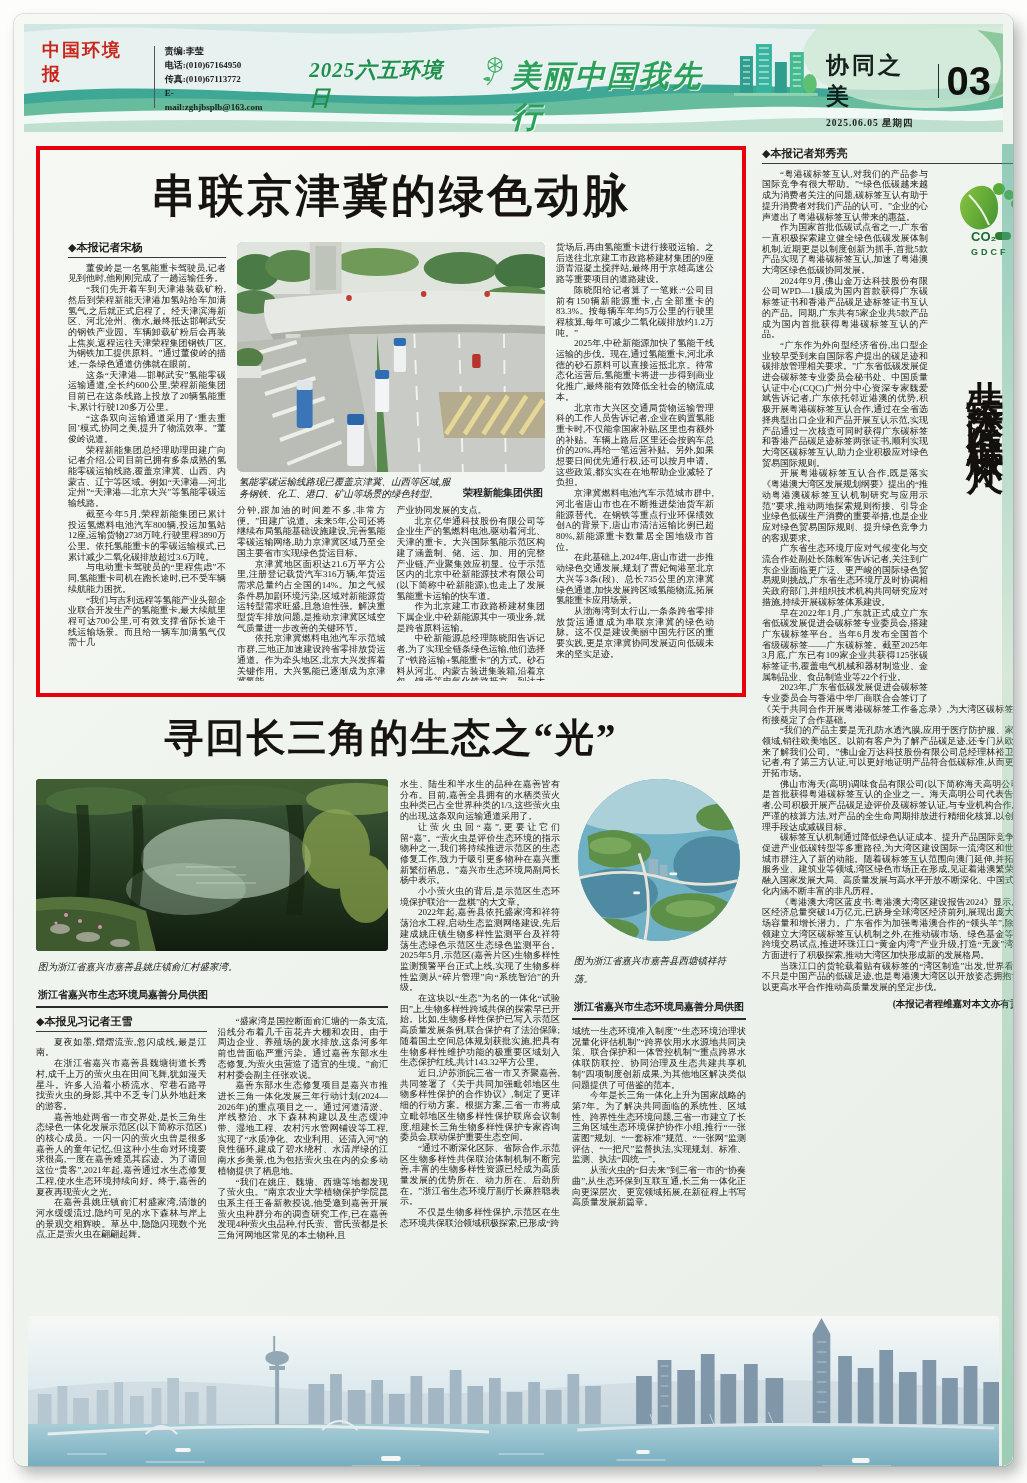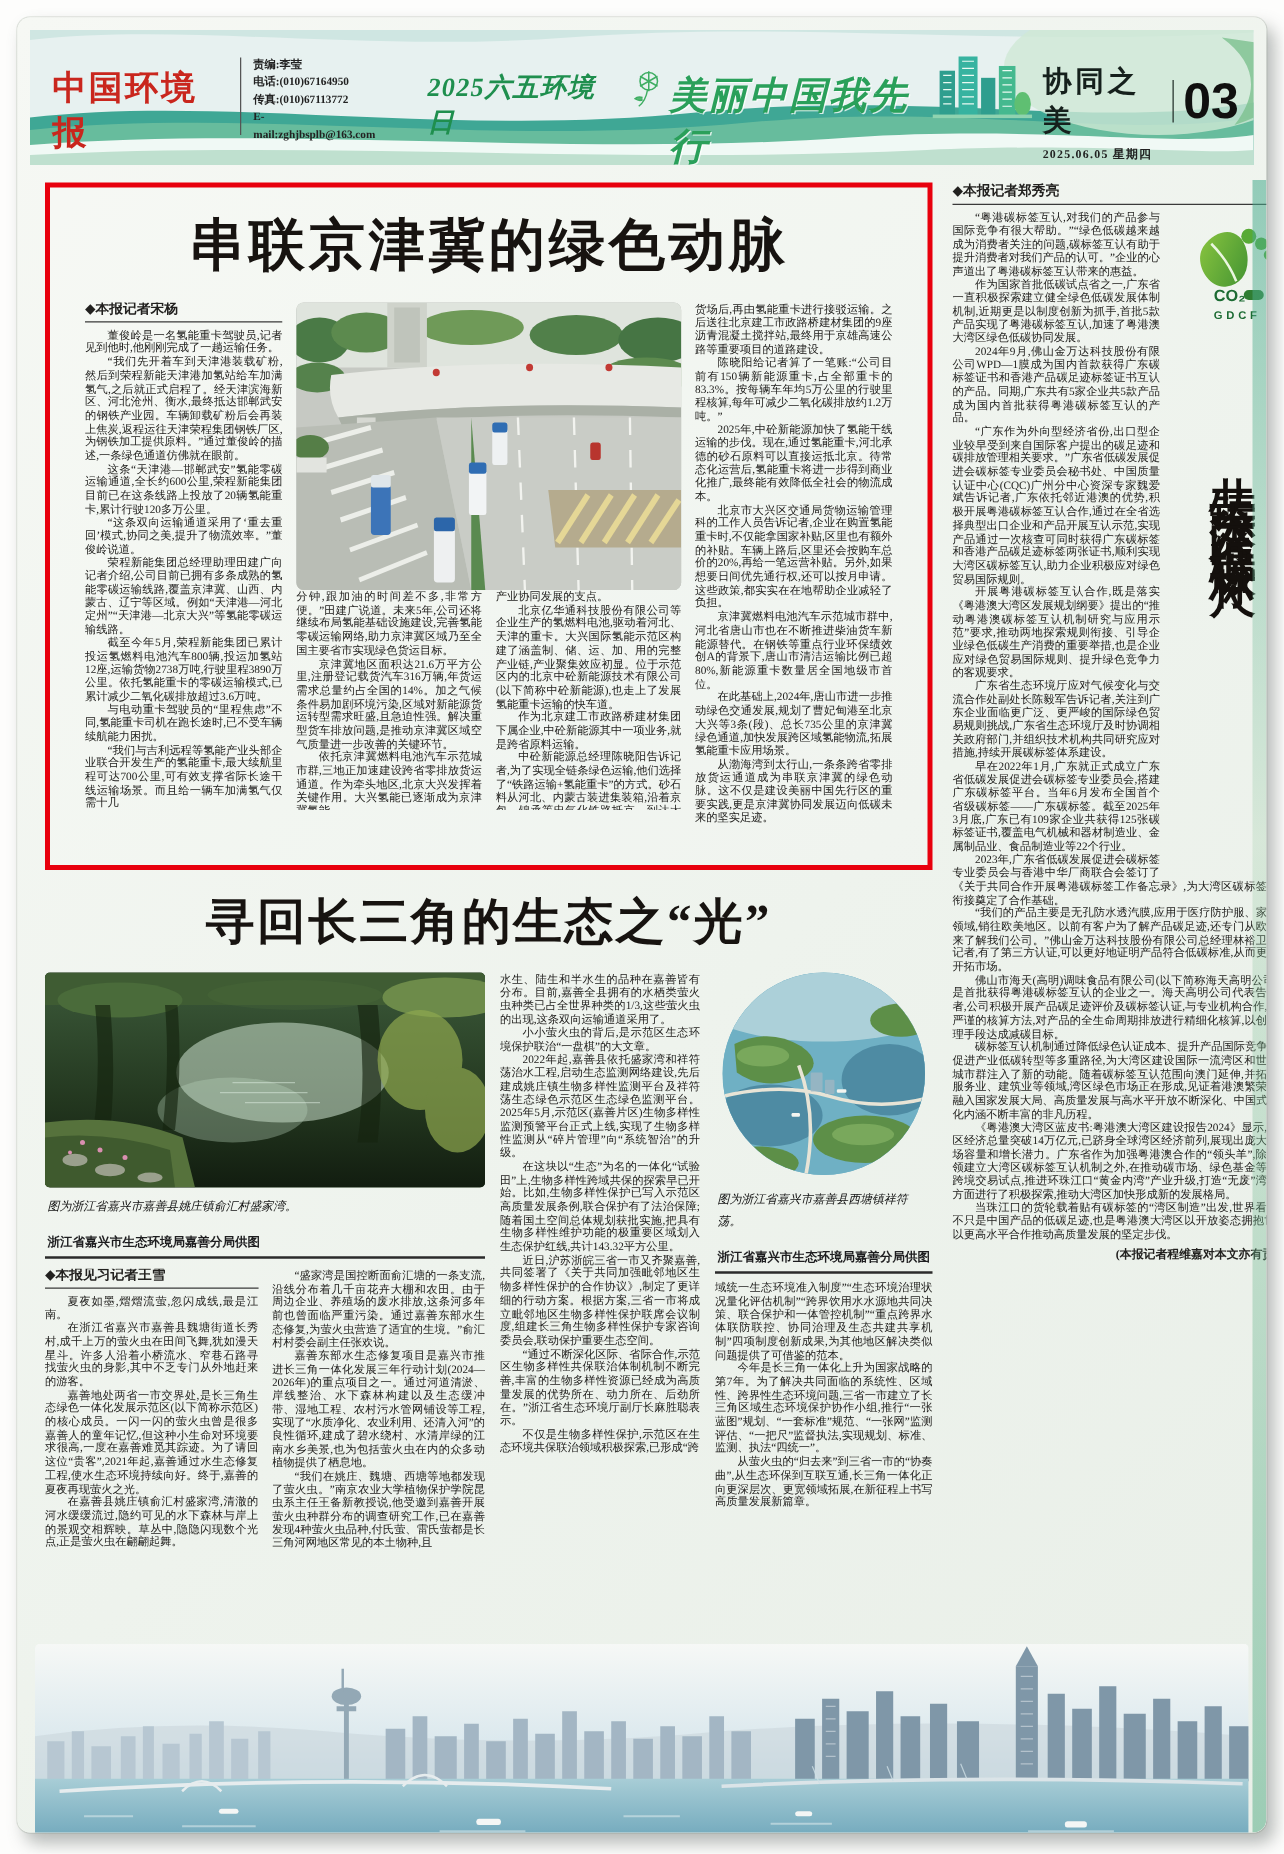--- a/index.html
+++ b/index.html
@@ -15,21 +15,21 @@
   .sheet::after { 
     content:""; position:absolute; top:130px; right:0; bottom:0; width:11px;
     background:linear-gradient(180deg,rgba(70,170,140,.55),rgba(150,200,160,.25) 40%,rgba(80,170,130,.5));
     border-radius:0 0 10px 0; pointer-events:none;
   }
 
   
   .masthead { position:relative; height:108px; margin:10px 10px 0; overflow:hidden; }
   .mh-waves { position:absolute; inset:0; width:100%; height:100%; }
   .mh-inner { position:relative; height:100%; display:flex; align-items:flex-start; padding:14px 8px 0 18px; }
-  .paper-name { color:#c9261d; font-size:27px; font-weight:800; letter-spacing:2px; margin-top:14px; }
+  .paper-name { color:#c9261d; font-size:18px; font-weight:800; letter-spacing:2px; margin-top:0; }
   .mh-divider { width:1px; height:62px; background:#555; margin:8px 10px 0 12px; }
   .mh-contact { font-size:9px; line-height:14px; color:#222; margin-top:6px; font-weight:700; }
   .mh-center { display:flex; margin:18px 0 0 38px; }
   .mh-event { color:#1f8f4e; font-size:21px; font-weight:800; font-style:italic; letter-spacing:1px; }
   .dandelion { margin:0 4px 0 16px; }
   .mh-slogan { color:#2aa05a; font-size:30px; font-weight:800; letter-spacing:2px; font-style:italic; text-shadow:1px 1px 0 rgba(255,255,255,.8); }
   .mh-right { margin-left:auto; display:flex; align-items:flex-start; gap:8px; padding-right:4px; }
   .section-block { text-align:left; margin-top:12px; }
   .section-row { display:flex; align-items:center; gap:8px; }
   .section-name { font-size:23px; font-weight:800; color:#15201c; letter-spacing:3px; }
@@ -233,20 +233,24 @@
                     <rect x="118" y="180" width="18" height="44" rx="3" fill="#eef0f1"></rect>
                       <rect x="118" y="172" width="18" height="11" rx="2" fill="#2c66aa"></rect>
                     <rect x="64" y="146" width="17" height="40" rx="3" fill="#3c74b8"></rect>
                       <rect x="64" y="138" width="17" height="10" rx="2" fill="#dfe6ea"></rect>
                     <rect x="252" y="112" width="9" height="14" rx="2" fill="#b8352e"></rect>
                   </g>
                   <ellipse cx="12" cy="116" rx="16" ry="10" fill="#557e47"></ellipse>
                   <rect x="0" y="124" width="26" height="12" fill="#e2e4df"></rect>
                 </svg>
               </figure>
+              <div class="a1-caprow">
+                <span class="cap-text">氢能零碳运输线路现已覆盖京津冀、山西等区域,服务钢铁、化工、港口、矿山等场景的绿色转型。</span>
+                <span class="cap-credit">荣程新能集团供图</span>
+              </div>
               <div class="a1-midcols btext">
                 <div class="a1-midcol">
                     <p class="para cont">分钟,跟加油的时间差不多,非常方便。”田建广说道。未来5年,公司还将继续布局氢能基础设施建设,完善氢能零碳运输网络,助力京津冀区域乃至全国主要省市实现绿色货运目标。</p>
                     <p class="para">京津冀地区面积达21.6万平方公里,注册登记载货汽车316万辆,年货运需求总量约占全国的14%。加之气候条件易加剧环境污染,区域对新能源货运转型需求旺盛,且急迫性强。解决重型货车排放问题,是推动京津冀区域空气质量进一步改善的关键环节。</p>
                     <p class="para">依托京津冀燃料电池汽车示范城市群,三地正加速建设跨省零排放货运通道。作为牵头地区,北京大兴发挥着关键作用。大兴氢能已逐渐成为京津冀氢能</p>
                   </div>
                 <div class="a1-midcol">
                     <p class="para cont">产业协同发展的支点。</p>
                     <p class="para">北京亿华通科技股份有限公司等企业生产的氢燃料电池,驱动着河北、天津的重卡。大兴国际氢能示范区构建了涵盖制、储、运、加、用的完整产业链,产业聚集效应初显。位于示范区内的北京中砼新能源技术有限公司(以下简称中砼新能源),也走上了发展氢能重卡运输的快车道。</p>
                     <p class="para">作为北京建工市政路桥建材集团下属企业,中砼新能源其中一项业务,就是跨省原料运输。</p>
@@ -331,20 +335,21 @@
                 </div>
                 <div class="a3-leftcol">
                     <p class="para">“盛家湾是国控断面俞汇塘的一条支流,沿线分布着几千亩花卉大棚和农田。由于周边企业、养殖场的废水排放,这条河多年前也曾面临严重污染。通过嘉善东部水生态修复,为萤火虫营造了适宜的生境。”俞汇村村委会副主任张欢说。</p>
                     <p class="para">嘉善东部水生态修复项目是嘉兴市推进长三角一体化发展三年行动计划(2024—2026年)的重点项目之一。通过河道清淤、岸线整治、水下森林构建以及生态缓冲带、湿地工程、农村污水管网铺设等工程,实现了“水质净化、农业利用、还清入河”的良性循环,建成了碧水绕村、水清岸绿的江南水乡美景,也为包括萤火虫在内的众多动植物提供了栖息地。</p>
                     <p class="para">“我们在姚庄、魏塘、西塘等地都发现了萤火虫。”南京农业大学植物保护学院昆虫系主任王备新教授说,他受邀到嘉善开展萤火虫种群分布的调查研究工作,已在嘉善发现4种萤火虫品种,付氏萤、雷氏萤都是长三角河网地区常见的本土物种,且</p>
                   </div>
               </div>
             </div>
             <div class="a3-col3 btext">
                 <p class="para cont">水生、陆生和半水生的品种在嘉善皆有分布。目前,嘉善全县拥有的水栖类萤火虫种类已占全世界种类的1/3,这些萤火虫的出现,这条双向运输通道采用了。</p>
+                <p class="para">让萤火虫回“嘉”,更要让它们留“嘉”。“萤火虫是评价生态环境的指示物种之一,我们将持续推进示范区的生态修复工作,致力于吸引更多物种在嘉兴重新繁衍栖息。”嘉兴市生态环境局副局长杨中表示。</p>
                 <p class="para">小小萤火虫的背后,是示范区生态环境保护联治“一盘棋”的大文章。</p>
                 <p class="para">2022年起,嘉善县依托盛家湾和祥符荡治水工程,启动生态监测网络建设,先后建成姚庄镇生物多样性监测平台及祥符荡生态绿色示范区生态绿色监测平台。2025年5月,示范区(嘉善片区)生物多样性监测预警平台正式上线,实现了生物多样性监测从“碎片管理”向“系统智治”的升级。</p>
                 <p class="para">在这块以“生态”为名的一体化“试验田”上,生物多样性跨域共保的探索早已开始。比如,生物多样性保护已写入示范区高质量发展条例,联合保护有了法治保障;随着国土空间总体规划获批实施,把具有生物多样性维护功能的极重要区域划入生态保护红线,共计143.32平方公里。</p>
                 <p class="para">近日,沪苏浙皖三省一市又齐聚嘉善,共同签署了《关于共同加强毗邻地区生物多样性保护的合作协议》,制定了更详细的行动方案。根据方案,三省一市将成立毗邻地区生物多样性保护联席会议制度,组建长三角生物多样性保护专家咨询委员会,联动保护重要生态空间。</p>
                 <p class="para">“通过不断深化区际、省际合作,示范区生物多样性共保联治体制机制不断完善,丰富的生物多样性资源已经成为高质量发展的优势所在、动力所在、后劲所在。”浙江省生态环境厅副厅长麻胜聪表示。</p>
                 <p class="para">不仅是生物多样性保护,示范区在生态环境共保联治领域积极探索,已形成“跨</p>
               </div>
             <div class="a3-col4">
               <figure class="circle-fig">
                 <svg viewBox="0 0 170 170">

